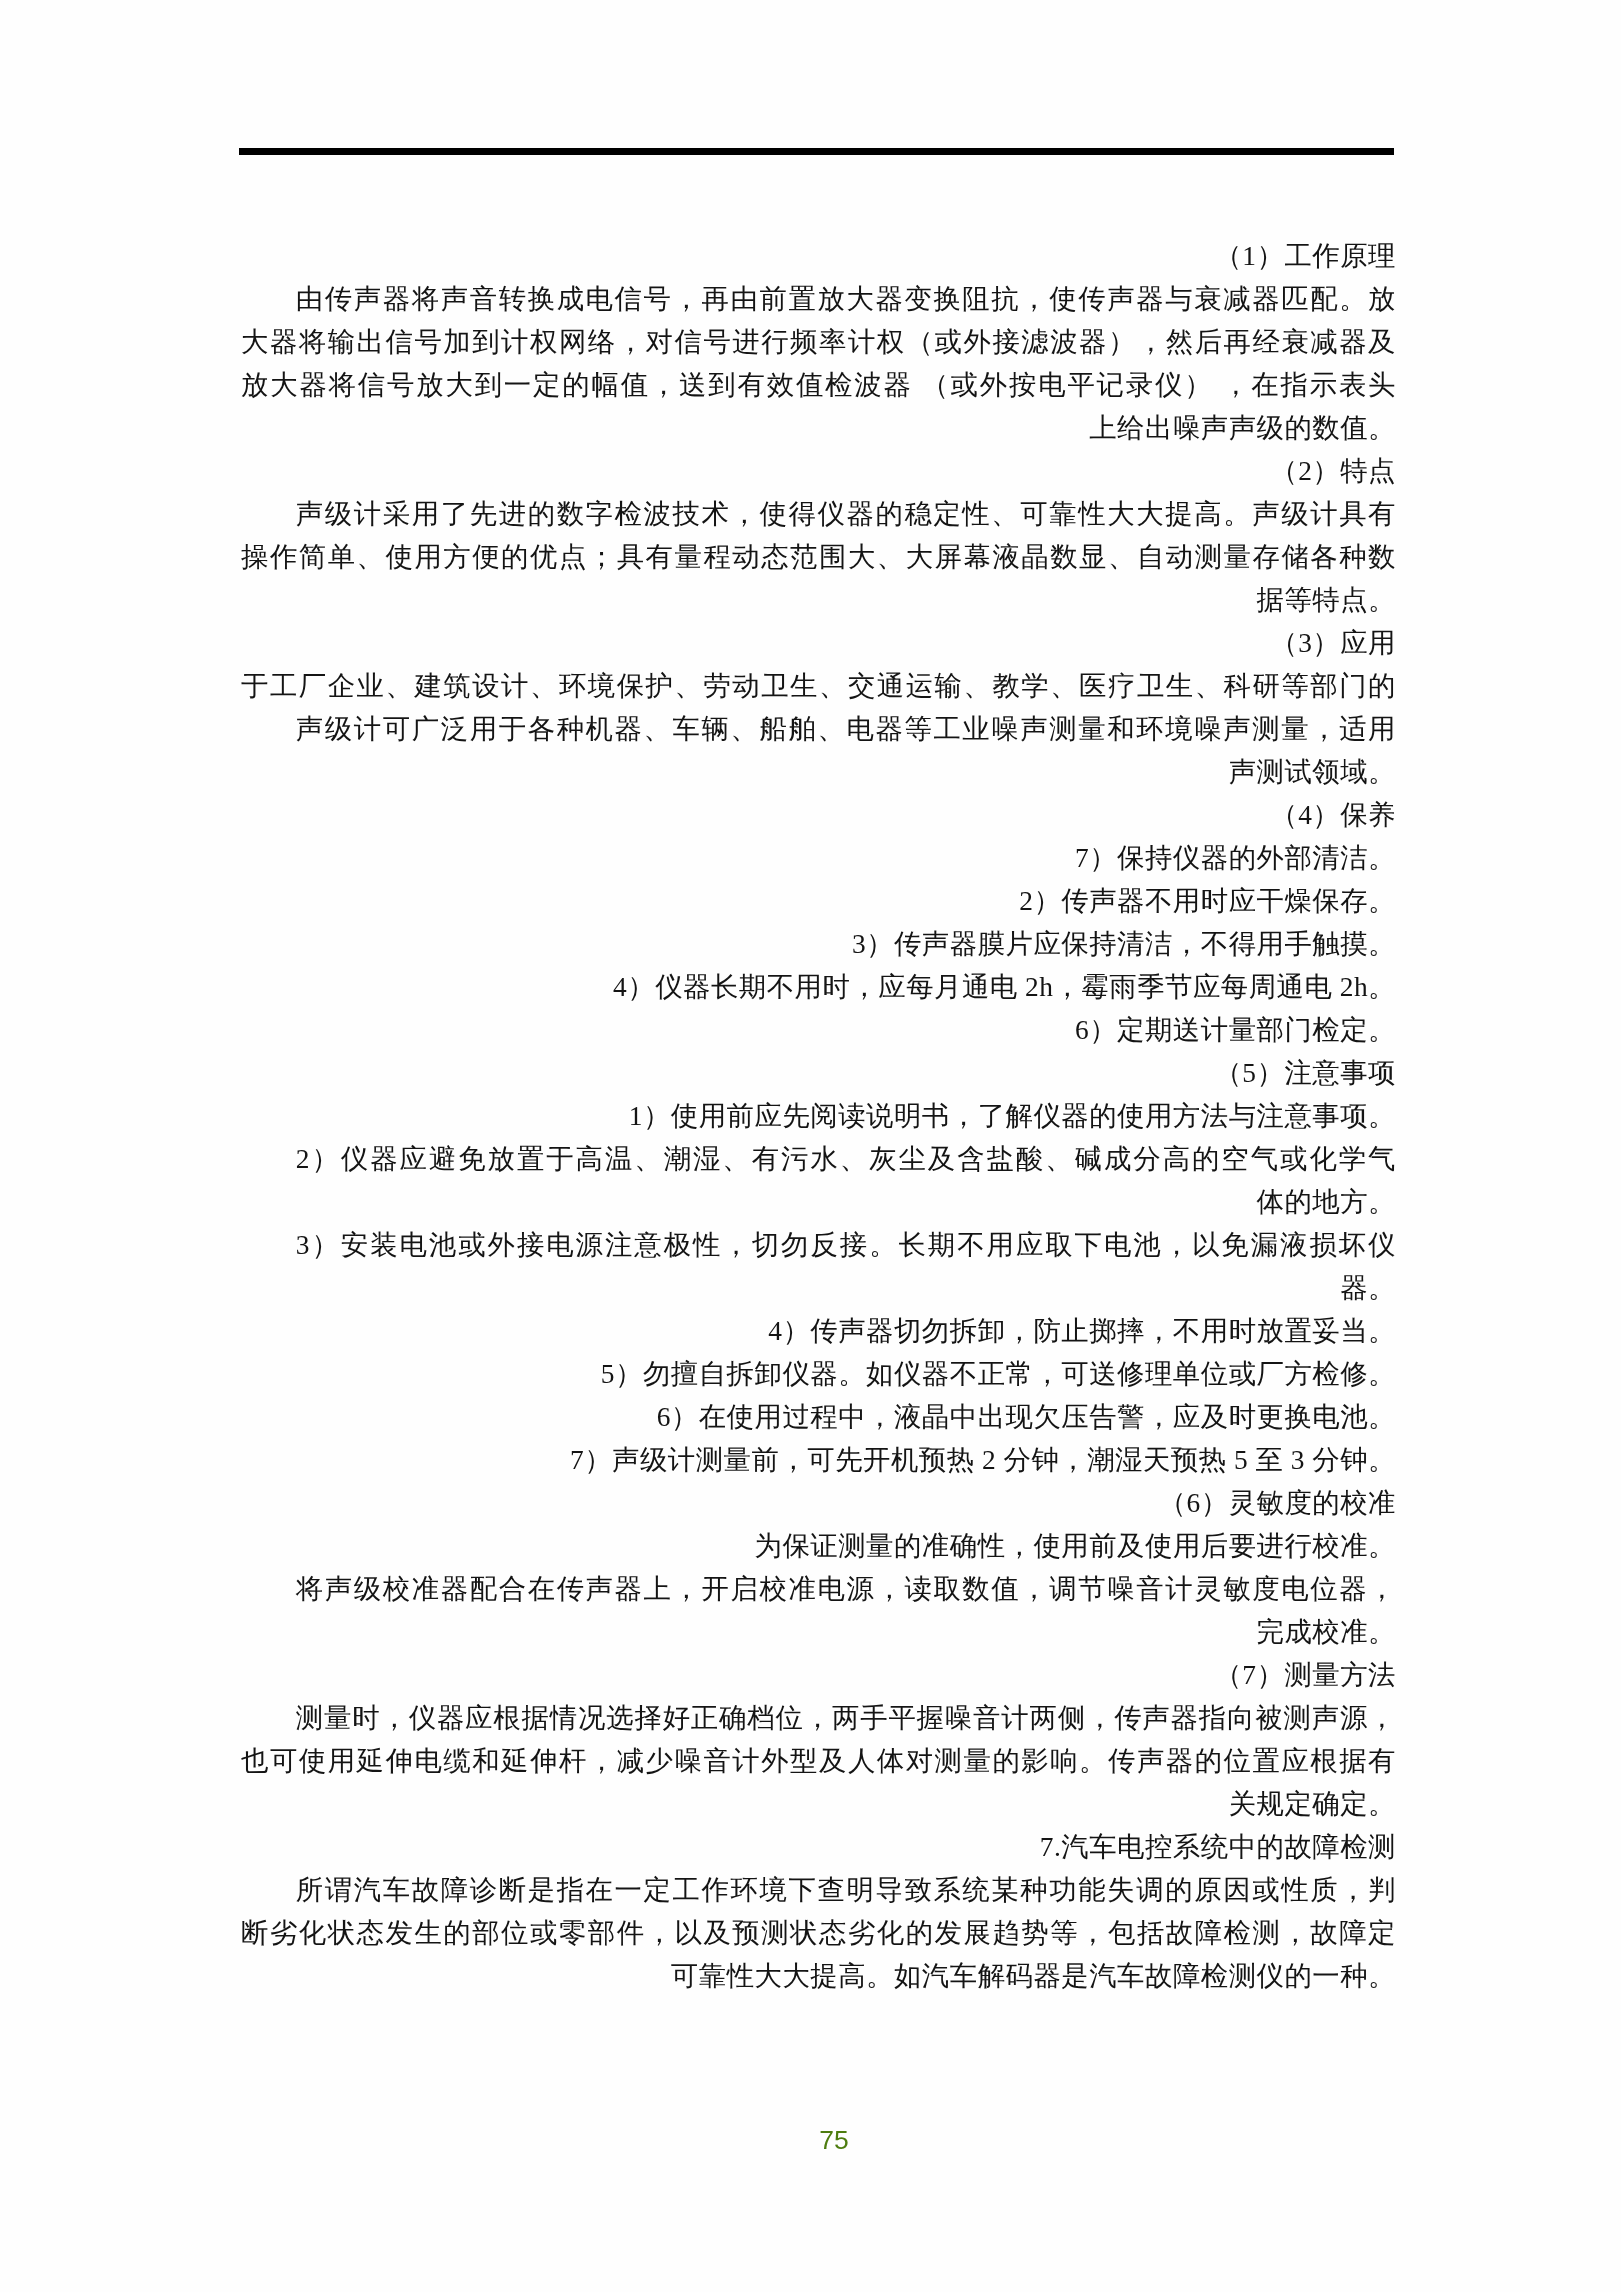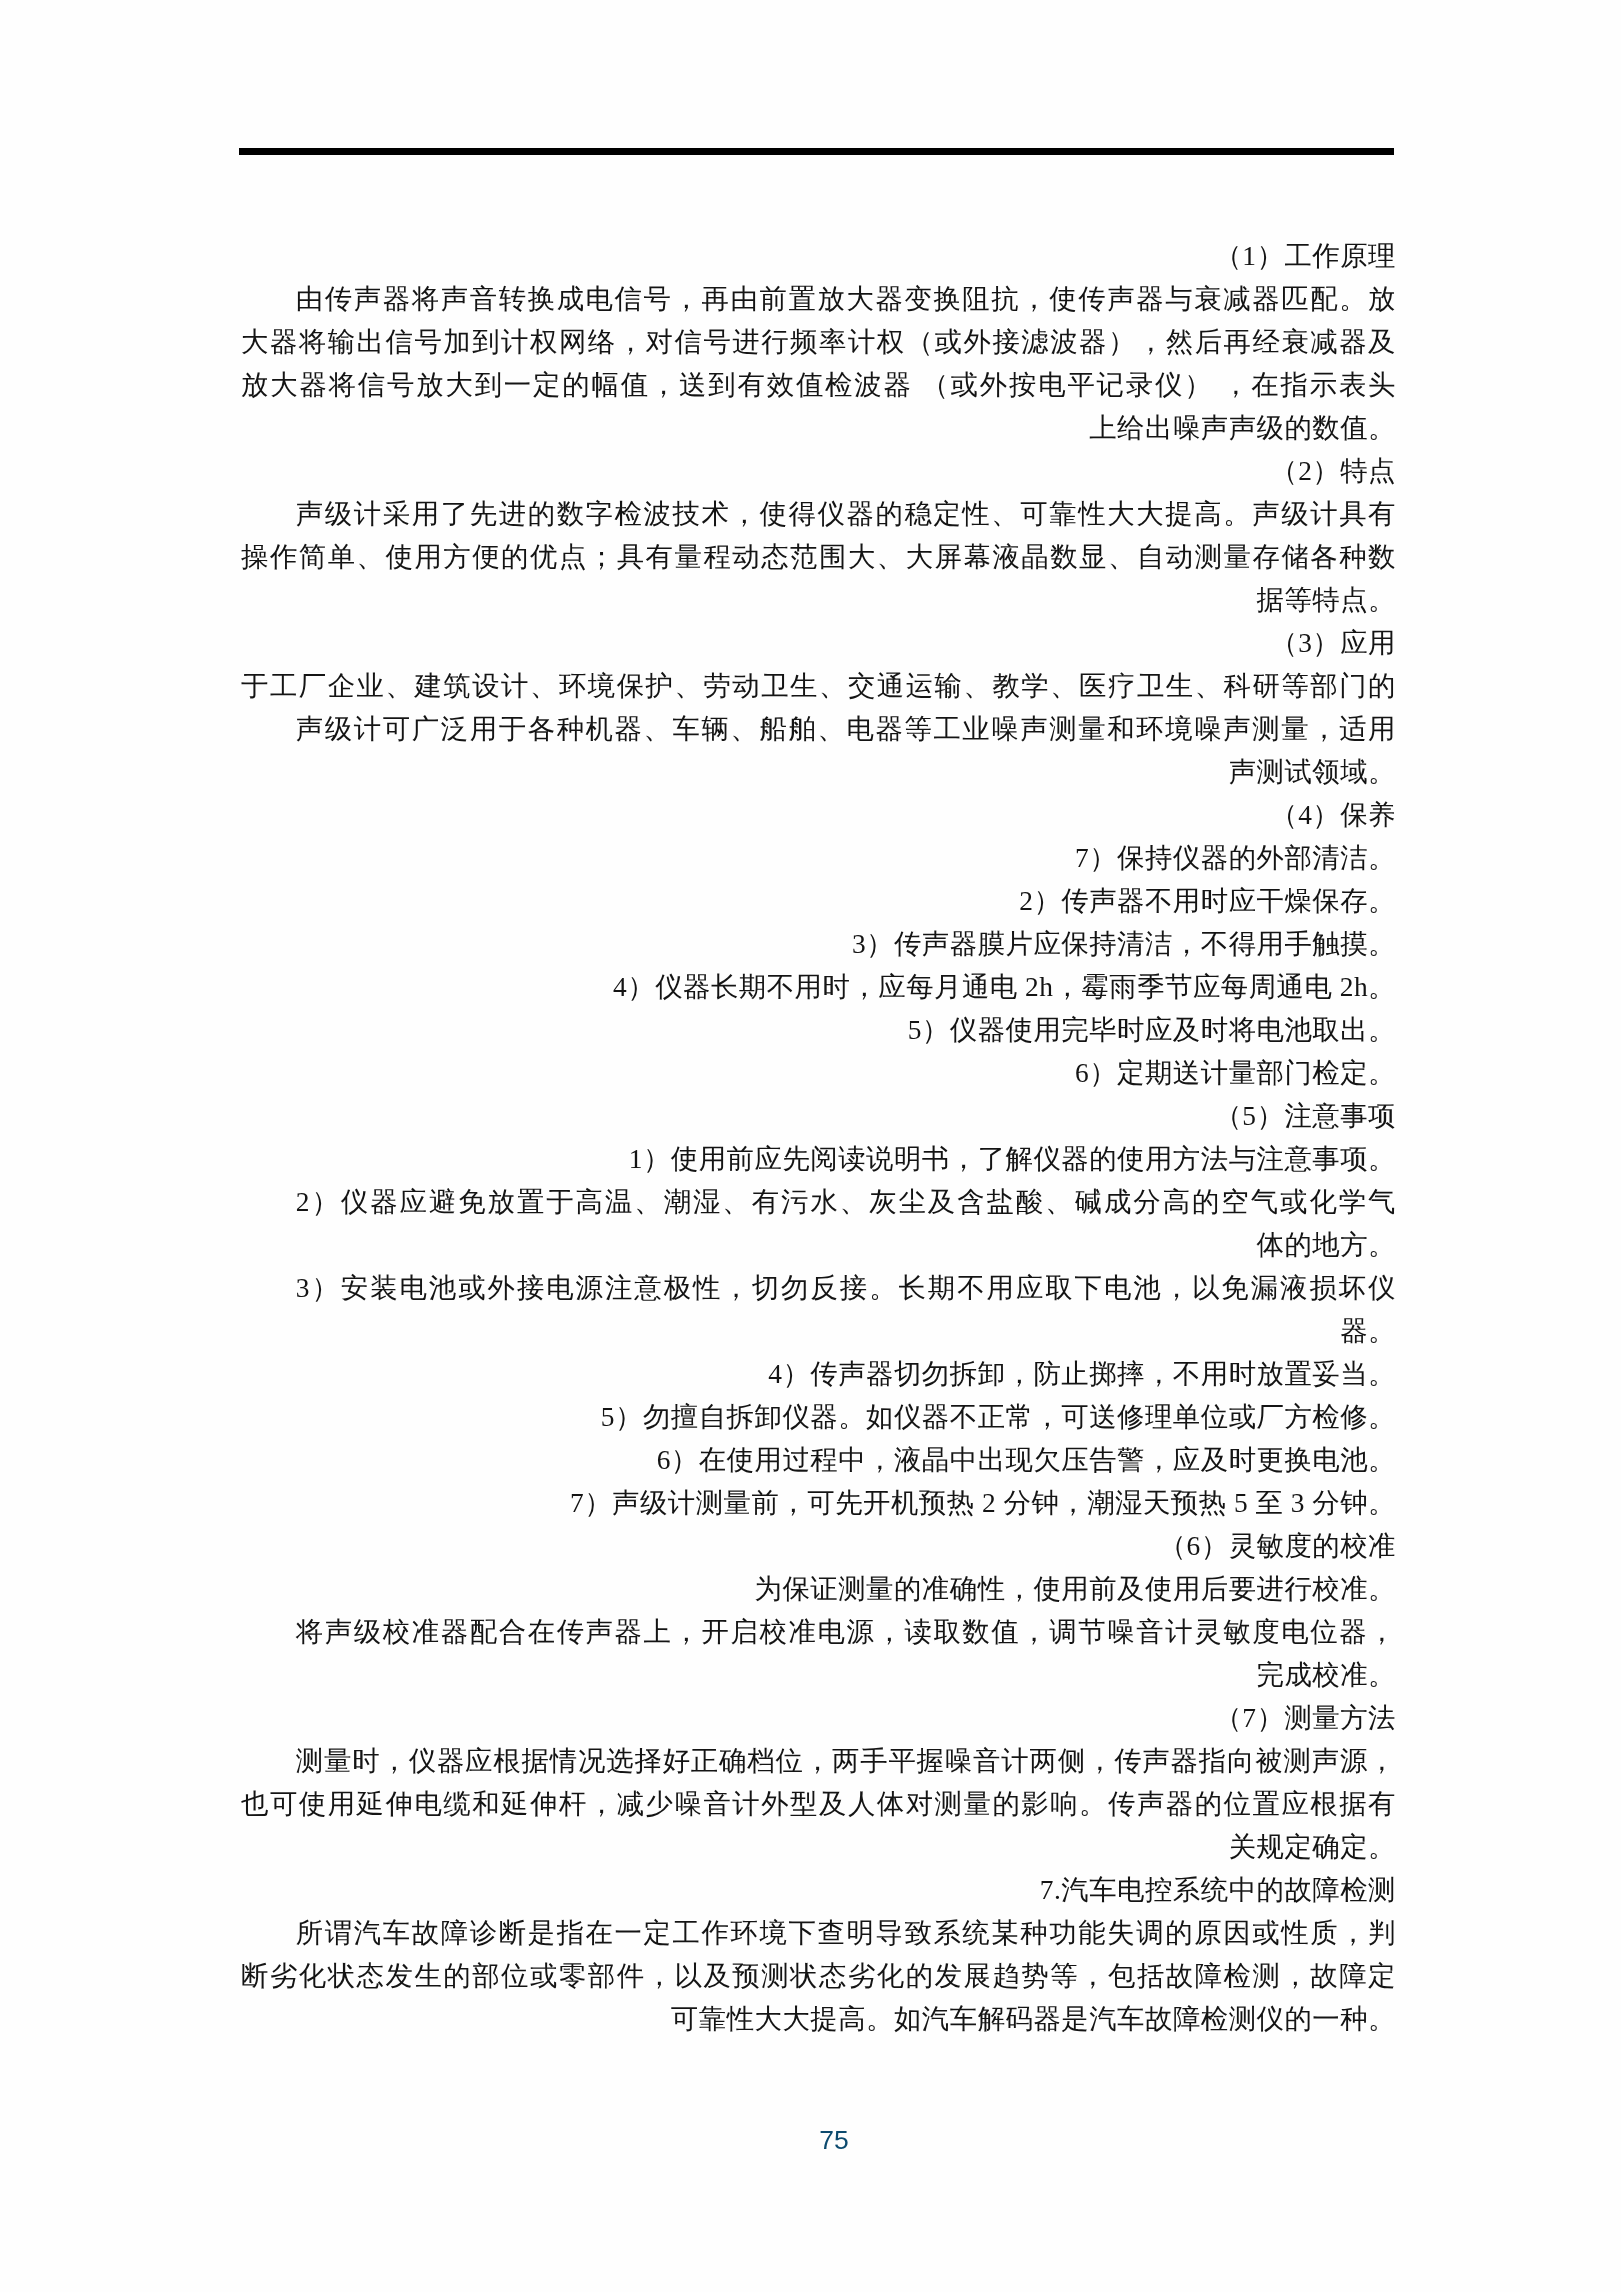--- a/index.html
+++ b/index.html
@@ -49,21 +49,21 @@
     text-justify: inter-character;
   }
   .footer {
     position: absolute;
     left: 241px;
     top: 2125px;
     width: 1186px;
     text-align: center;
     font-family: "Liberation Sans", "DejaVu Sans", sans-serif;
     font-size: 26.5px;
-    color: #0c4a6e;
+    color: #4d7c0f;
   }
 </style>
 </head>
 <body>
 
 <div class="page">
   <div class="header-rule"></div>
   <div class="content">
       <div class="line i">（1）工作原理</div>
       <div class="line i j">由传声器将声音转换成电信号，再由前置放大器变换阻抗，使传声器与衰减器匹配。放</div>
@@ -76,21 +76,20 @@
       <div class="line">据等特点。</div>
       <div class="line i">（3）应用</div>
       <div class="line j">于工厂企业、建筑设计、环境保护、劳动卫生、交通运输、教学、医疗卫生、科研等部门的</div>
       <div class="line i j">声级计可广泛用于各种机器、车辆、船舶、电器等工业噪声测量和环境噪声测量，适用</div>
       <div class="line">声测试领域。</div>
       <div class="line i">（4）保养</div>
       <div class="line i">7）保持仪器的外部清洁。</div>
       <div class="line i">2）传声器不用时应干燥保存。</div>
       <div class="line i">3）传声器膜片应保持清洁，不得用手触摸。</div>
       <div class="line i">4）仪器长期不用时，应每月通电 2h，霉雨季节应每周通电 2h。</div>
-      <div class="line i">5）仪器使用完毕时应及时将电池取出。</div>
       <div class="line i">6）定期送计量部门检定。</div>
       <div class="line i">（5）注意事项</div>
       <div class="line i">1）使用前应先阅读说明书，了解仪器的使用方法与注意事项。</div>
       <div class="line i j">2）仪器应避免放置于高温、潮湿、有污水、灰尘及含盐酸、碱成分高的空气或化学气</div>
       <div class="line">体的地方。</div>
       <div class="line i j">3）安装电池或外接电源注意极性，切勿反接。长期不用应取下电池，以免漏液损坏仪</div>
       <div class="line">器。</div>
       <div class="line i">4）传声器切勿拆卸，防止掷摔，不用时放置妥当。</div>
       <div class="line i">5）勿擅自拆卸仪器。如仪器不正常，可送修理单位或厂方检修。</div>
       <div class="line i">6）在使用过程中，液晶中出现欠压告警，应及时更换电池。</div>

